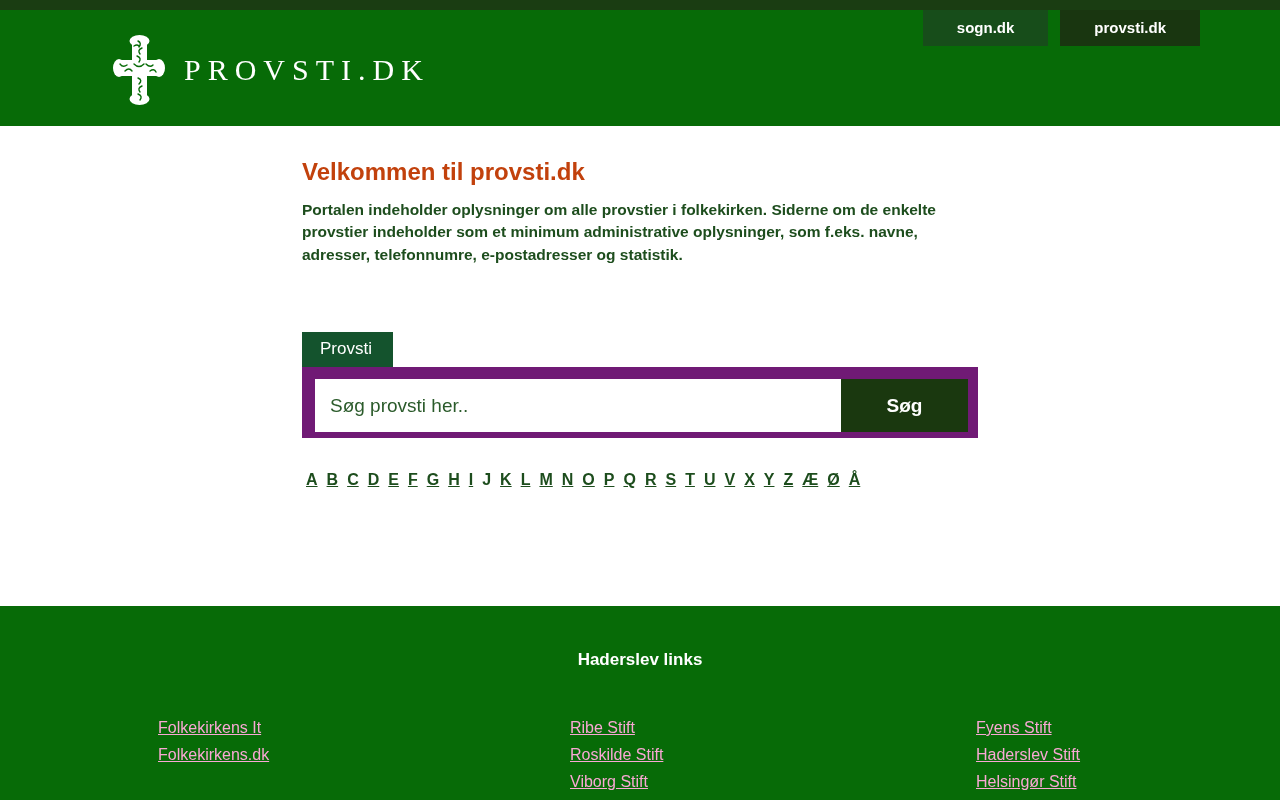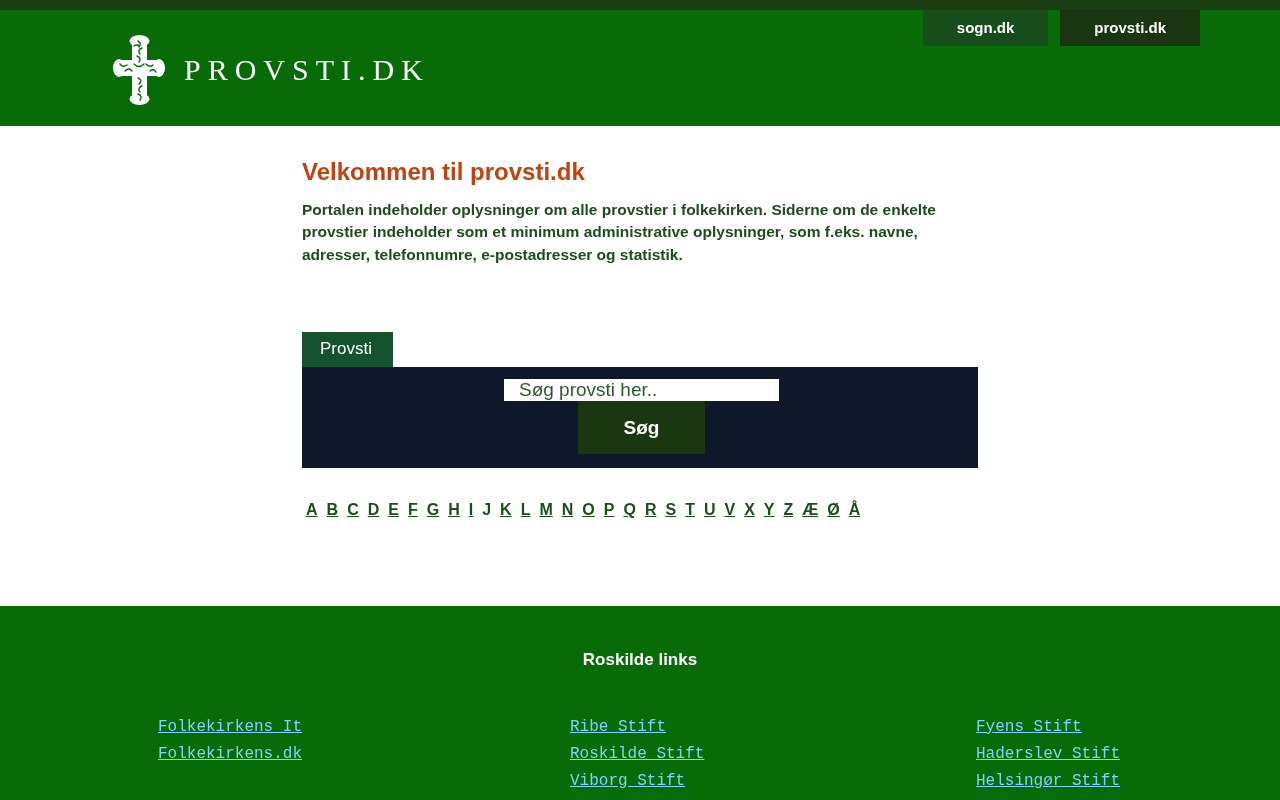--- a/index.html
+++ b/index.html
@@ -69,25 +69,24 @@
   .search-section { margin-top: 66px; }
   .search-tab {
     display: inline-block;
     background: #14532d;
     color: #ffffff;
     font-size: 17px;
     padding: 7px 21px 8px 18px;
     cursor: pointer;
   }
   .search-band {
-    background: #0f172a;
-    padding: 12px 10px 14px 13px;
+    background: #701a75;
+    padding: 12px 10px 6px 13px;
     display: flex;
     align-items: center;
-    flex-direction: column;
   }
   .search-band input {
     flex: 1;
     height: 53px;
     border: none;
     outline: none;
     font-family: "Liberation Sans", "DejaVu Sans", sans-serif;
     font-size: 19px;
     padding: 0 15px;
     color: #1d4d1d;
@@ -136,27 +135,26 @@
     font-weight: bold;
   }
   .footer-cols {
     margin-top: 44px;
     padding-left: 158px;
     display: grid;
     grid-template-columns: 412px 406px auto;
   }
   .footer-link {
     display: block;
-    color: #7dd3fc;
+    color: #f9a8d4;
     font-size: 16px;
     line-height: 27px;
     text-decoration: underline;
     cursor: pointer;
     width: max-content;
-    font-family: Liberation Mono, monospace;
   }
 </style>
 </head>
 <body>
 
 <div class="top-strip"></div>
 
 <header class="site-header">
   <div class="tabs">
     <a class="tab tab-sogn">sogn.dk</a>
@@ -229,21 +227,21 @@
       <a class="letter letter-link">X</a>
       <a class="letter letter-link">Y</a>
       <a class="letter letter-link">Z</a>
       <a class="letter letter-link">Æ</a>
       <a class="letter letter-link">Ø</a>
       <a class="letter letter-link">Å</a>
     </nav>
 </main>
 
 <footer>
-  <div class="footer-title">Roskilde links</div>
+  <div class="footer-title">Haderslev links</div>
   <div class="footer-cols" id="footer-cols">
       <div class="footer-col">
         <a class="footer-link">Folkekirkens It</a>
         <a class="footer-link">Folkekirkens.dk</a>
       </div>
       <div class="footer-col">
         <a class="footer-link">Ribe Stift</a>
         <a class="footer-link">Roskilde Stift</a>
         <a class="footer-link">Viborg Stift</a>
       </div>

